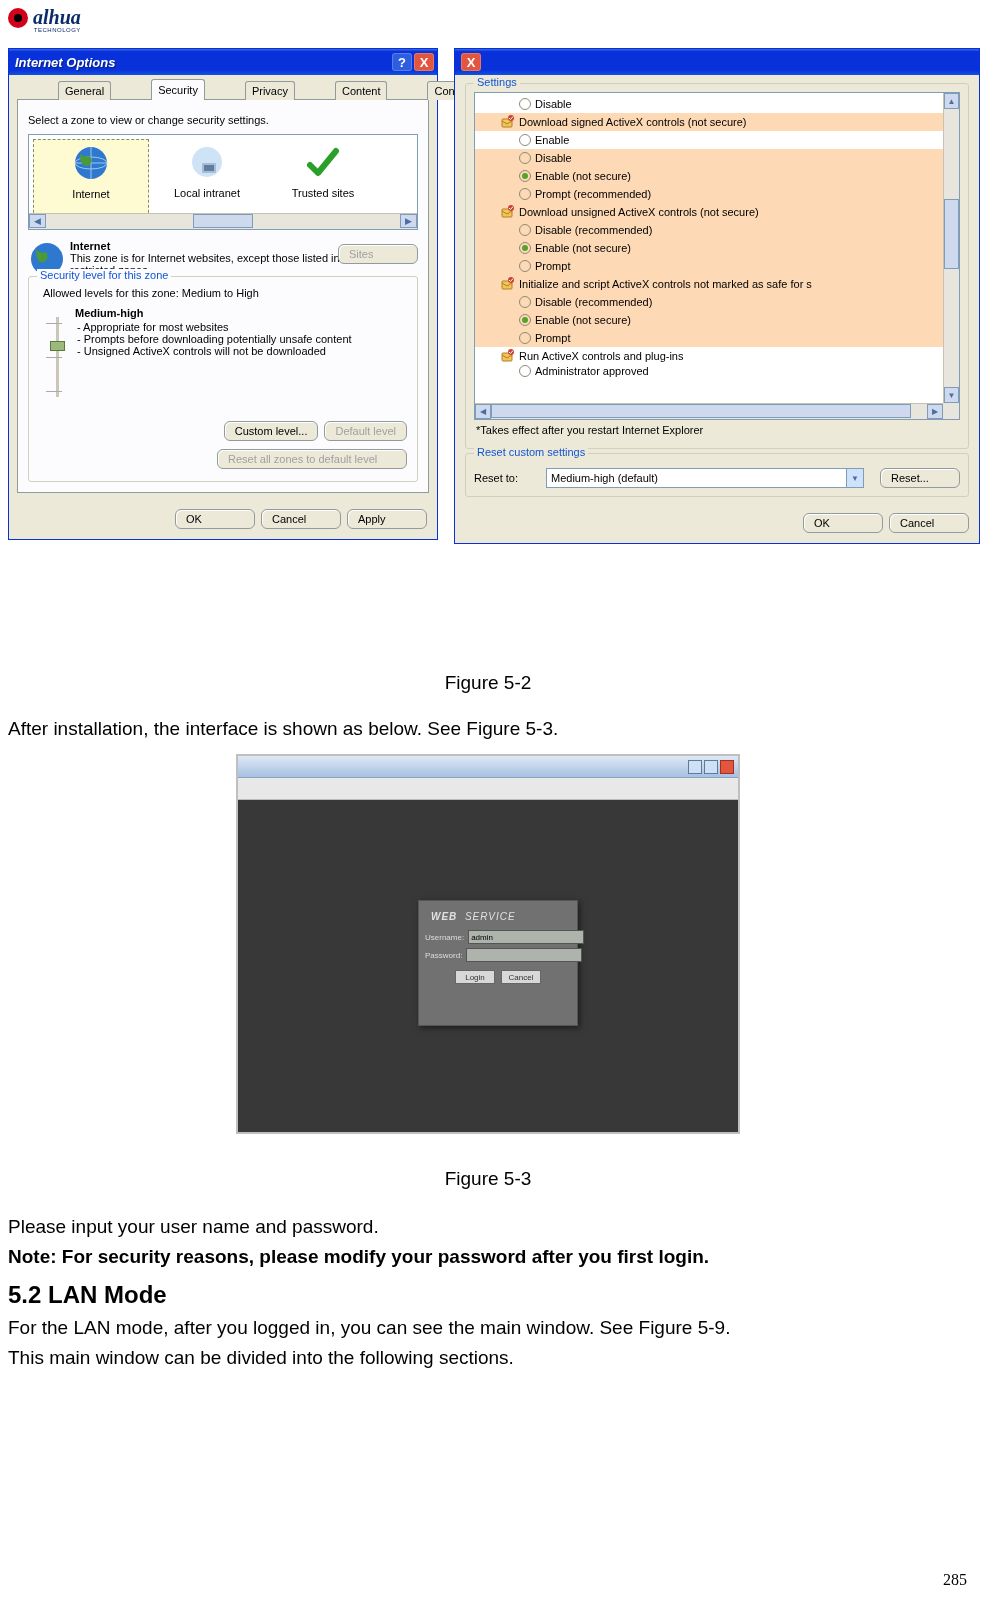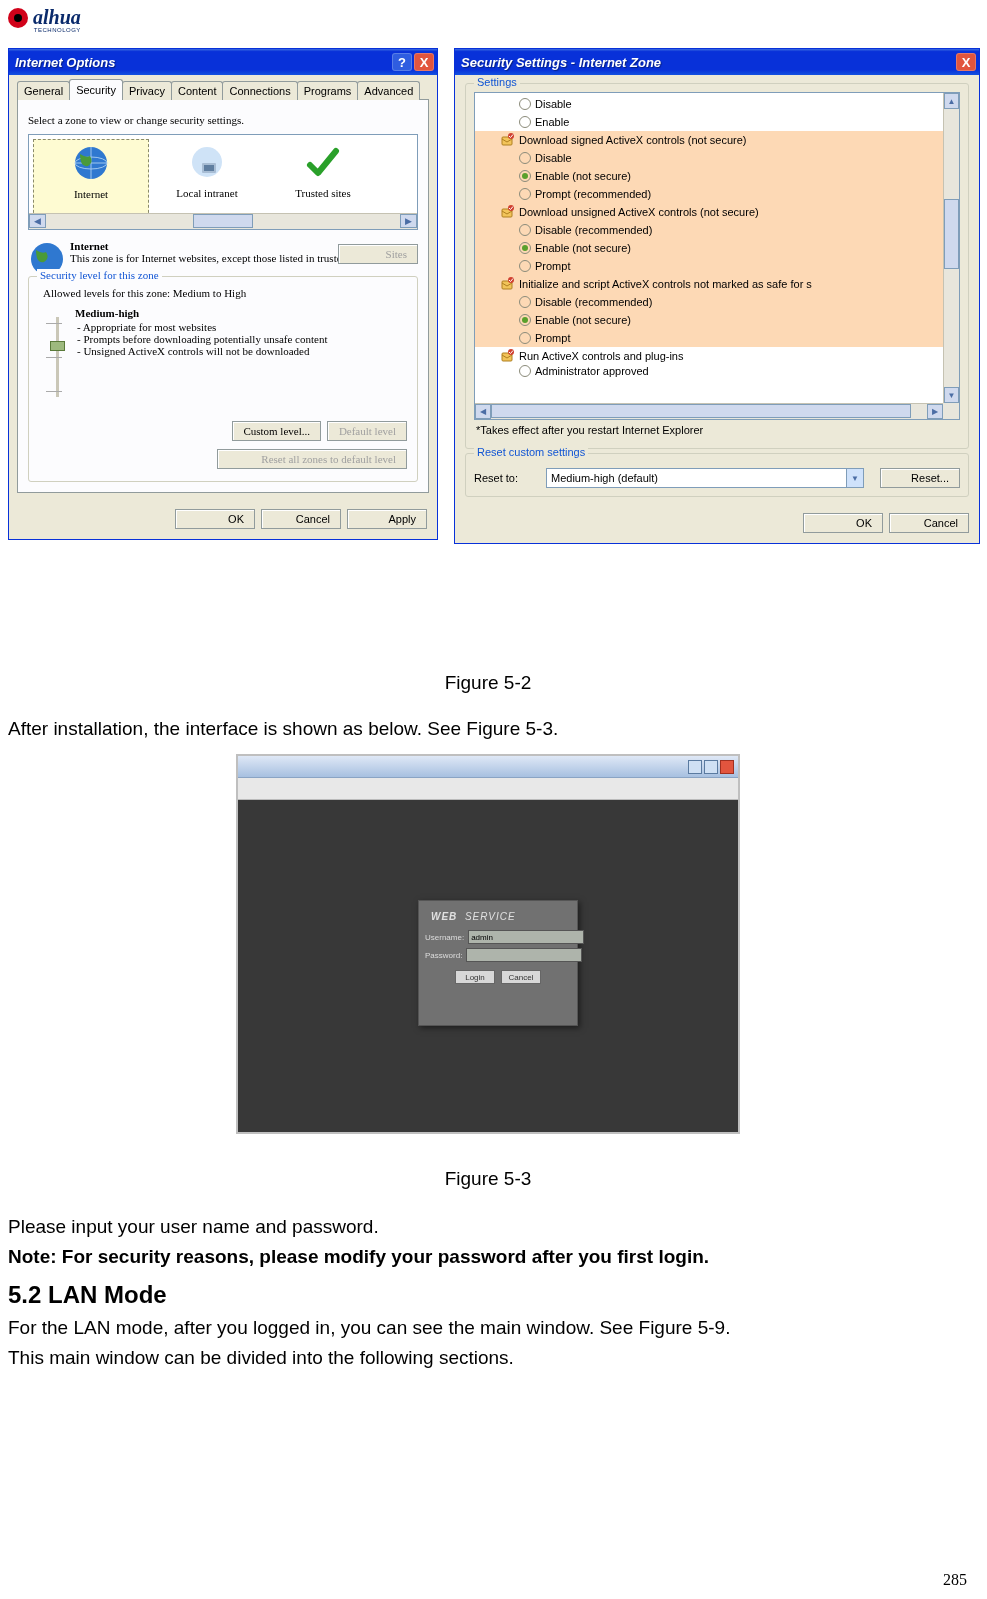--- a/index.html
+++ b/index.html
@@ -15,23 +15,23 @@
   
   .xp-window { position:absolute; border:1px solid #0831d9; }
   .xp-titlebar { height:26px; background: linear-gradient(to bottom, #3a6be0 0%, #0831d9 10%, #0831d9 80%, #1351e0 100%); display:flex; align-items:center; padding:0 3px 0 6px; color:#fff; font-weight:bold; font-size:13px; }
   .xp-title { flex:1; font-style:italic; text-shadow:1px 1px 1px rgba(0,0,0,0.4); }
   .xp-help { width:20px; height:18px; background:#2f5de0; border:1px solid #fff3; border-radius:3px; color:#fff; font-weight:bold; display:flex; align-items:center; justify-content:center; margin-right:2px; font-family: Arial; font-style:normal; }
   .xp-close { width:20px; height:18px; background:#e2553e; border:1px solid #fff3; border-radius:3px; color:#fff; font-weight:bold; display:flex; align-items:center; justify-content:center; font-family: Arial; font-style:normal; font-size:13px;}
   .xp-body { background:#ece9d8; padding:6px 8px 8px 8px; }
 
   
   .tabstrip { display:flex; }
-  .tab { background:#ece9d8; border:1px solid #919b9c; border-bottom:none; padding:3px 6px 3px 6px; font-size:11px; border-top-left-radius:3px; border-top-right-radius:3px; margin-right:-1px; position:relative; }
+  .tab { background:#ece9d8; border:1px solid #919b9c; border-bottom:none; padding:3px 6px 3px 6px; font-size:11px; border-top-left-radius:3px; border-top-right-radius:3px; margin-right:-1px; position:relative;margin-left:41px; }
   .tab.active { background:#fcfcfe; z-index:2; padding-top:4px; margin-top:-2px; }
-  .tabpanel { border:1px solid #919b9c; background:#fcfcfe; padding:10px; margin-top:-1px;font-family:Liberation Serif, serif; }
+  .tabpanel { border:1px solid #919b9c; background:#fcfcfe; padding:10px; margin-top:-1px; }
 
   
   #win-io { top:48px; left:8px; width:430px; }
   .io-instr { font-size:11px; margin:4px 0 8px 0; }
   .zone-area { border:1px solid #7f9db9; background:#fff; height:96px; display:flex; position:relative; }
   .zone-item { width:116px; text-align:center; padding-top:8px; font-size:11px; }
   .zone-item svg, .zone-item .chk { display:block; margin:0 auto 6px auto; }
   .zone-item.sel { background:#fefbd2; border:1px dashed #8a8a6a; margin:4px 0 4px 4px; height:84px; padding-top:4px;}
   .zone-scroll { position:absolute; bottom:0; left:0; right:0; height:16px; background:#e8e6dc; border-top:1px solid #c5c2b2; display:flex; }
   .zone-scroll .arrow { width:17px; height:14px; background:#cfd9ee; border:1px solid #7f9db9; display:flex;align-items:center;justify-content:center; font-size:9px; color:#4b6da5;}
@@ -50,21 +50,21 @@
   .slider-row { display:flex; }
   .slider { width:36px; height:100px; display:flex; align-items:center; justify-content:center; }
   .slider-track { width:3px; height:80px; background:#cac7b8; position:relative; }
   .slider-thumb { position:absolute; top:24px; left:-6px; width:15px; height:10px; background:#9db97e; border:1px solid #5a7a3a; }
   .slider-tick { position:absolute; left:-10px; width:16px; height:1px; background:#aaa; }
   .slider-tick.t1{top:6px;} .slider-tick.t2{top:40px;} .slider-tick.t3{top:74px;}
   .level-desc { flex:1; font-size:11px; }
   .level-desc b { display:block; margin-bottom:2px; }
   .level-desc div { margin-left:2px; }
 
-  .btn { background:#ece9d8; border:1px solid #919b9c; border-radius:0; padding:3px 10px; font-size:11px; min-width:80px; text-align:right; display:inline-block; box-shadow: inset 1px 1px 0 #fff; }
+  .btn { background:#ece9d8; border:1px solid #919b9c; border-radius:6px; padding:3px 10px; font-size:11px; min-width:80px; text-align:left; display:inline-block; box-shadow: inset 1px 1px 0 #fff; }
   .btn.disabled { color:#a0a0a0; }
   .btn-row { display:flex; justify-content:flex-end; gap:6px; margin-top:14px; }
   .bottom-row { display:flex; justify-content:flex-end; gap:6px; padding:8px 10px 10px 10px; background:#ece9d8; }
 
   
   #win-ss { top:48px; left:454px; width:526px; }
   #win-ss .xp-body { padding:8px 10px 10px 10px; }
   .ss-group { border:1px solid #d0d0bf; border-radius:3px; padding:8px; position:relative; margin-bottom:4px; }
   .ss-legend { position:absolute; top:-8px; left:8px; background:#ece9d8; color:#1155d4; padding:0 3px; font-size:11px; }
   .ss-tree { border:1px solid #7f9db9; background:#fff; height:328px; overflow:hidden; position:relative; }
@@ -223,45 +223,44 @@
   </div>
   <div class="bottom-row">
     <span class="btn">OK</span>
     <span class="btn">Cancel</span>
     <span class="btn">Apply</span>
   </div>
 </div>
 
 <div id="win-ss" class="xp-window">
   <div class="xp-titlebar">
-    <span class="xp-title">Security Settings - Internet Zone</span>
     <span class="xp-close">X</span>
   </div>
   <div class="xp-body">
     <div class="ss-group">
       <span class="ss-legend">Settings</span>
       <div class="ss-tree">
         <div class="ss-tree-inner" id="ss-tree-inner">
             <div class="ss-row opt">
               <span class="ss-radio"></span>
               <span>Disable</span>
-            </div>
-            <div class="ss-row opt">
-              <span class="ss-radio"></span>
-              <span>Enable</span>
             </div>
             <div class="ss-row cat hilite">
               <svg class="ss-caticon" viewBox="0 0 16 16">
                 <rect x="3" y="5" width="10" height="8" rx="1" fill="#f2c45a" stroke="#b08020"></rect>
                 <path d="M3 7 l5 3 l5 -3" stroke="#b08020" fill="none"></path>
                 <circle cx="12" cy="4" r="3" fill="#d04030"></circle>
                 <path d="M10 4 l1.5 1.5 l2.5 -3" stroke="#fff" stroke-width="1" fill="none"></path>
               </svg>
               <span>Download signed ActiveX controls (not secure)</span>
             </div>
+            <div class="ss-row opt">
+              <span class="ss-radio"></span>
+              <span>Enable</span>
+            </div>
             <div class="ss-row opt hilite">
               <span class="ss-radio"></span>
               <span>Disable</span>
             </div>
             <div class="ss-row opt hilite">
               <span class="ss-radio sel"></span>
               <span>Enable (not secure)</span>
             </div>
             <div class="ss-row opt hilite">
               <span class="ss-radio"></span>

